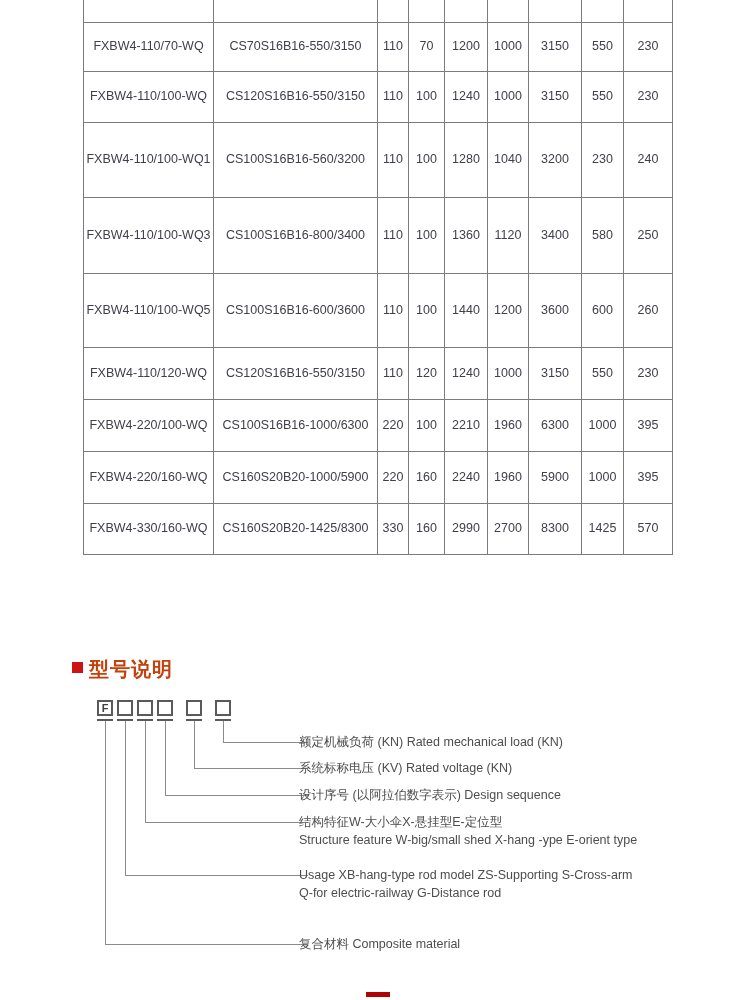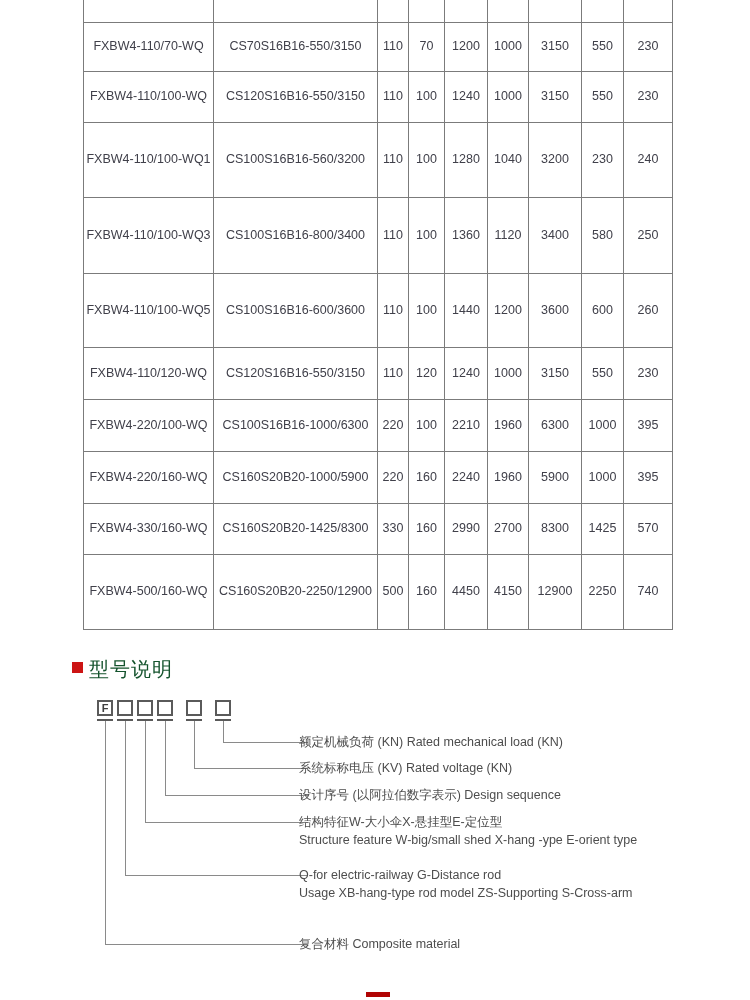--- a/index.html
+++ b/index.html
@@ -24,21 +24,21 @@
   }
   table.spec td.spec-col { padding:0 5px; }
   table.spec tr.partial td { border-top:none; }
 
   
   .section-head { position:absolute; left:72px; top:656px; white-space:nowrap; }
   .red-square {
     display:inline-block; width:11px; height:11px; background:#cc1414;
     margin-right:6px; vertical-align:3px;
   }
-  .head-text { font-size:20px; font-weight:normal; color:#14532d; letter-spacing:1px; }
+  .head-text { font-size:20px; font-weight:bold; color:#c2410c; letter-spacing:1px; }
 
   
   .diagram { position:absolute; left:0; top:0; width:750px; height:1000px; pointer-events:none; }
   .dbox {
     position:absolute; top:700px; width:12px; height:12px;
     border:2px solid #5a5a5a; background:#fff;
     text-align:center; line-height:13px; font-size:11px; font-weight:bold; color:#3f3f3f;
   }
   .dunder { position:absolute; top:719px; width:16px; height:2px; background:#5a5a5a; }
   .dconn { position:absolute; border-left:1px solid #8a8a8a; border-bottom:1px solid #8a8a8a; }
@@ -170,31 +170,20 @@
         <tr style="height: 51px;">
           <td>FXBW4-330/160-WQ</td>
           <td class="spec-col">CS160S20B20-1425/8300</td>
           <td>330</td>
           <td>160</td>
           <td>2990</td>
           <td>2700</td>
           <td>8300</td>
           <td>1425</td>
           <td>570</td>
-        </tr>
-        <tr style="height: 75px;">
-          <td>FXBW4-500/160-WQ</td>
-          <td class="spec-col">CS160S20B20-2250/12900</td>
-          <td>500</td>
-          <td>160</td>
-          <td>4450</td>
-          <td>4150</td>
-          <td>12900</td>
-          <td>2250</td>
-          <td>740</td>
         </tr>
       </tbody>
   </table>
 
   <div class="section-head">
     <span class="red-square"></span><span class="head-text">型号说明</span>
   </div>
 
   <div class="diagram">
       <div class="dbox" style="left: 97px;">F</div>
@@ -221,22 +210,22 @@
       <div class="dlabel" style="top: 786px;">
         <div>设计序号 (以阿拉伯数字表示) Design sequence</div>
       </div>
       <div class="dconn" style="left: 145px; top: 721px; width: 162px; height: 101px;"></div>
       <div class="dlabel" style="top: 813px;">
         <div>结构特征W-大小伞X-悬挂型E-定位型</div>
         <div>Structure feature W-big/small shed X-hang -ype E-orient type</div>
       </div>
       <div class="dconn" style="left: 125px; top: 721px; width: 182px; height: 154px;"></div>
       <div class="dlabel" style="top: 866px;">
+        <div>Usage XB-hang-type rod model  ZS-Supporting S-Cross-arm</div>
         <div>Q-for electric-railway G-Distance rod</div>
-        <div>Usage XB-hang-type rod model  ZS-Supporting S-Cross-arm</div>
       </div>
       <div class="dconn" style="left: 105px; top: 721px; width: 202px; height: 223px;"></div>
       <div class="dlabel" style="top: 935px;">
         <div>复合材料 Composite material</div>
       </div>
     </div>
 
   <div class="page-bar"></div>
 
 </div>

